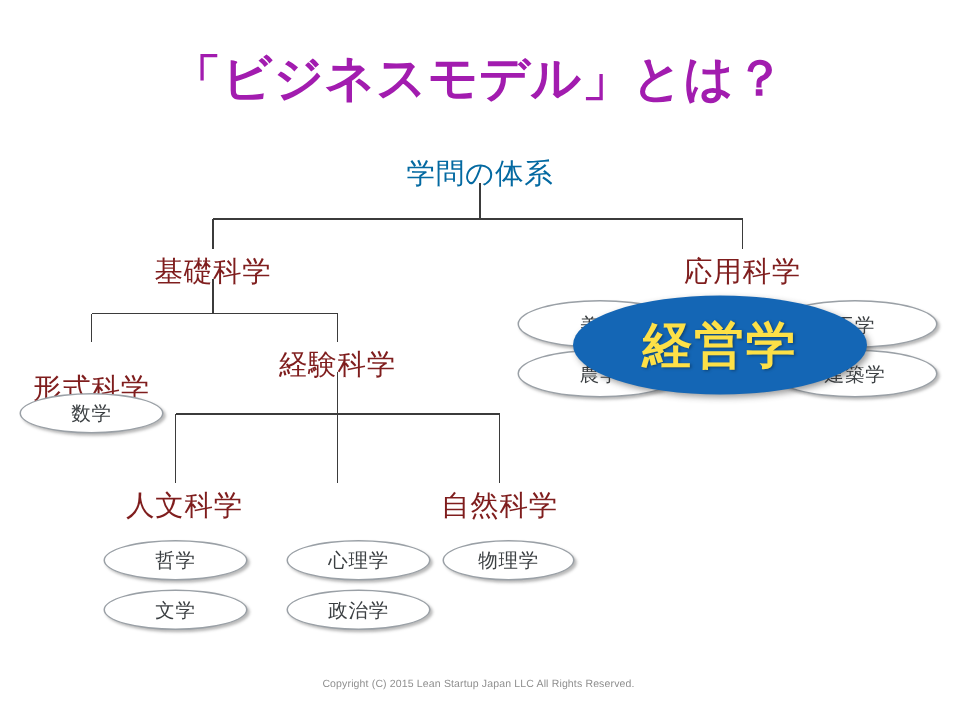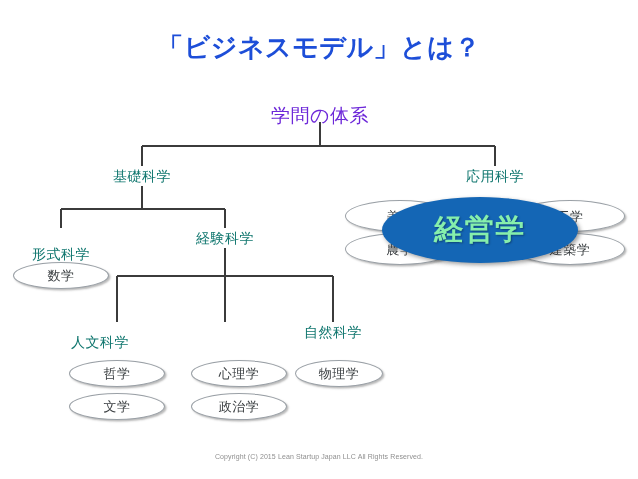--- a/index.html
+++ b/index.html
@@ -25,23 +25,23 @@
 
   
   #slide-title {
     position: absolute;
     left: 0;
     top: 30px;
     width: 638px;
     text-align: center;
     font-family: "Liberation Sans", "DejaVu Sans", sans-serif;
     font-weight: bold;
-    font-size: 26px;
+    font-size: 33px;
     letter-spacing: 0.5px;
-    color: #1d4ed8;
+    color: #a21caf;
     white-space: nowrap;
   }
 
   
   #diagram {
     position: absolute;
     left: 0;
     top: 0;
     width: 638px;
     height: 479px;
@@ -52,29 +52,29 @@
     top: 0;
     width: 638px;
     height: 479px;
     pointer-events: none;
   }
 
   
   .node-label {
     position: absolute;
     font-family: "Liberation Serif", "DejaVu Serif", serif;
-    font-size: 14px;
-    color: #0f766e;
+    font-size: 19px;
+    color: #7f1d1d;
     white-space: nowrap;
     transform: translateX(-50%);
     letter-spacing: 0.5px;
   }
   .node-label.root {
     font-size: 19px;
-    color: #6d28d9;
+    color: #0369a1;
   }
 
   
   .ellipse {
     position: absolute;
     box-sizing: border-box;
     border: 1px solid #9aa0a6;
     border-radius: 50%;
     background: #ffffff;
     color: #3c4043;
@@ -99,22 +99,22 @@
     display: flex;
     align-items: center;
     justify-content: center;
     transform: translateX(-50%);
     box-shadow: 2px 2px 4px rgba(40, 40, 40, 0.45);
     z-index: 20;
   }
   #highlight-ellipse .hl-text {
     font-family: "Liberation Sans", "DejaVu Sans", sans-serif;
     font-weight: bold;
-    font-size: 29px;
-    color: #86efac;
+    font-size: 33px;
+    color: #fde047;
     letter-spacing: 1.5px;
     text-shadow: 1px 1px 2px rgba(0,0,0,0.35);
     white-space: nowrap;
   }
 
   
   #footer {
     position: absolute;
     left: 0;
     top: 453px;
@@ -158,21 +158,21 @@
     </svg>
 
     <div class="node-label root" style="left:320px; top:103px;">学問の体系</div>
 
     <div class="node-label" style="left:142px; top:168px;">基礎科学</div>
     <div class="node-label" style="left:495px; top:168px;">応用科学</div>
 
     <div class="node-label" style="left:61px; top:246px;text-align:center;">形式科学</div>
     <div class="node-label" style="left:225px; top:230px;">経験科学</div>
 
-    <div class="node-label" style="left:100px; top:324px;margin-top:10px;">人文科学</div>
+    <div class="node-label" style="left:123px; top:324px;">人文科学</div>
     <div class="node-label" style="left:333px; top:324px;">自然科学</div>
 
     <div class="ellipse" style="left:61px; top:262px; width:96px; height:27px;">数学</div>
 
     <div class="ellipse" style="left:117px; top:360px; width:96px; height:27px;">哲学</div>
     <div class="ellipse" style="left:117px; top:393px; width:96px; height:27px;">文学</div>
 
     <div class="ellipse" style="left:239px; top:360px; width:96px; height:27px;">心理学</div>
     <div class="ellipse" style="left:239px; top:393px; width:96px; height:27px;">政治学</div>
 

